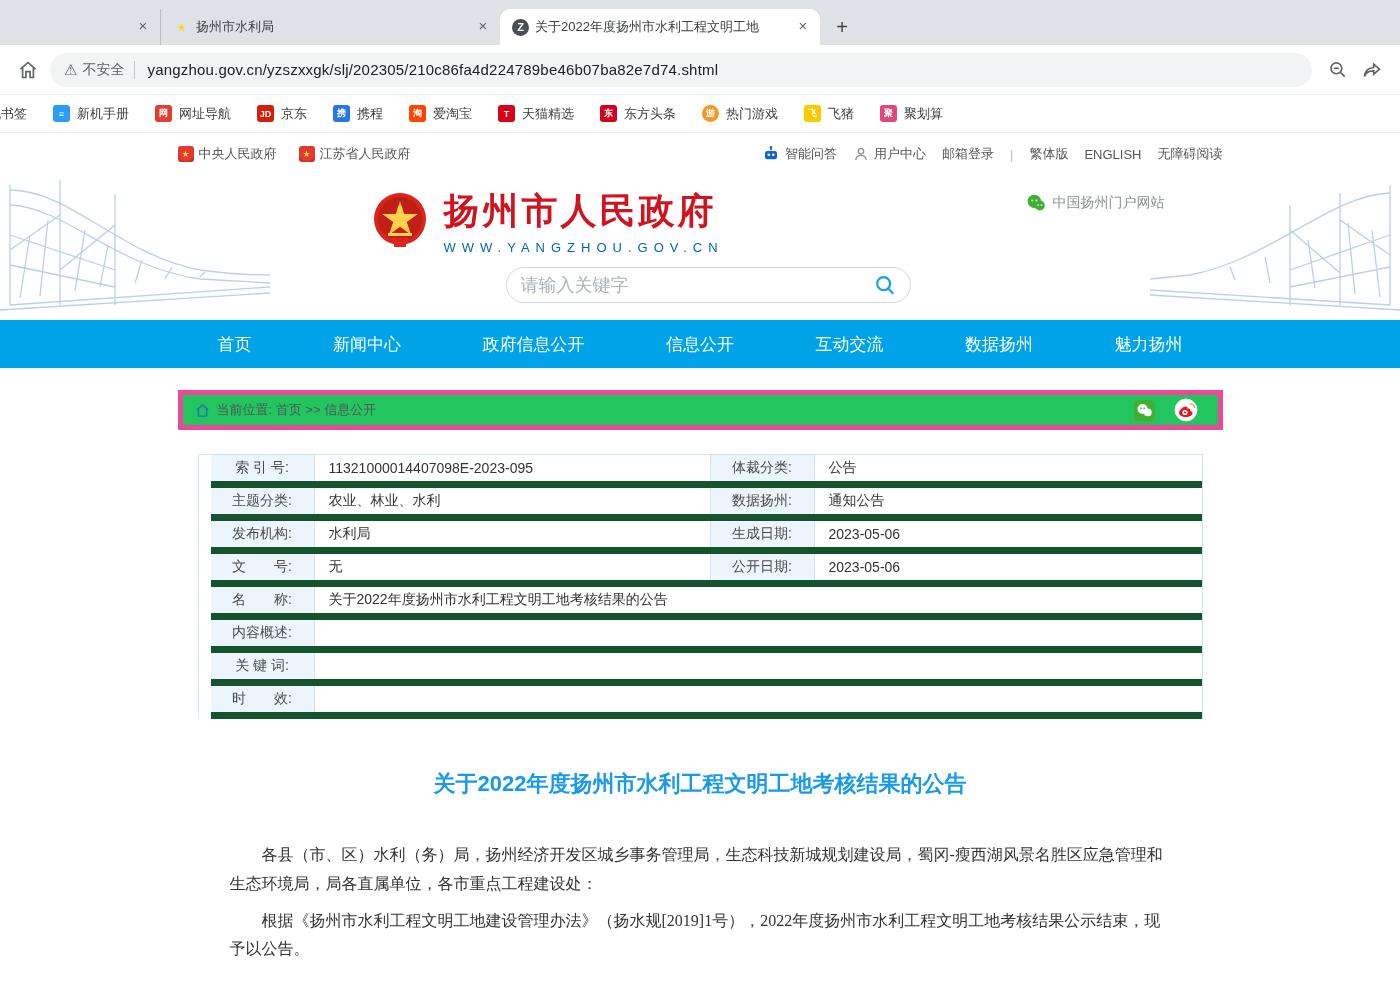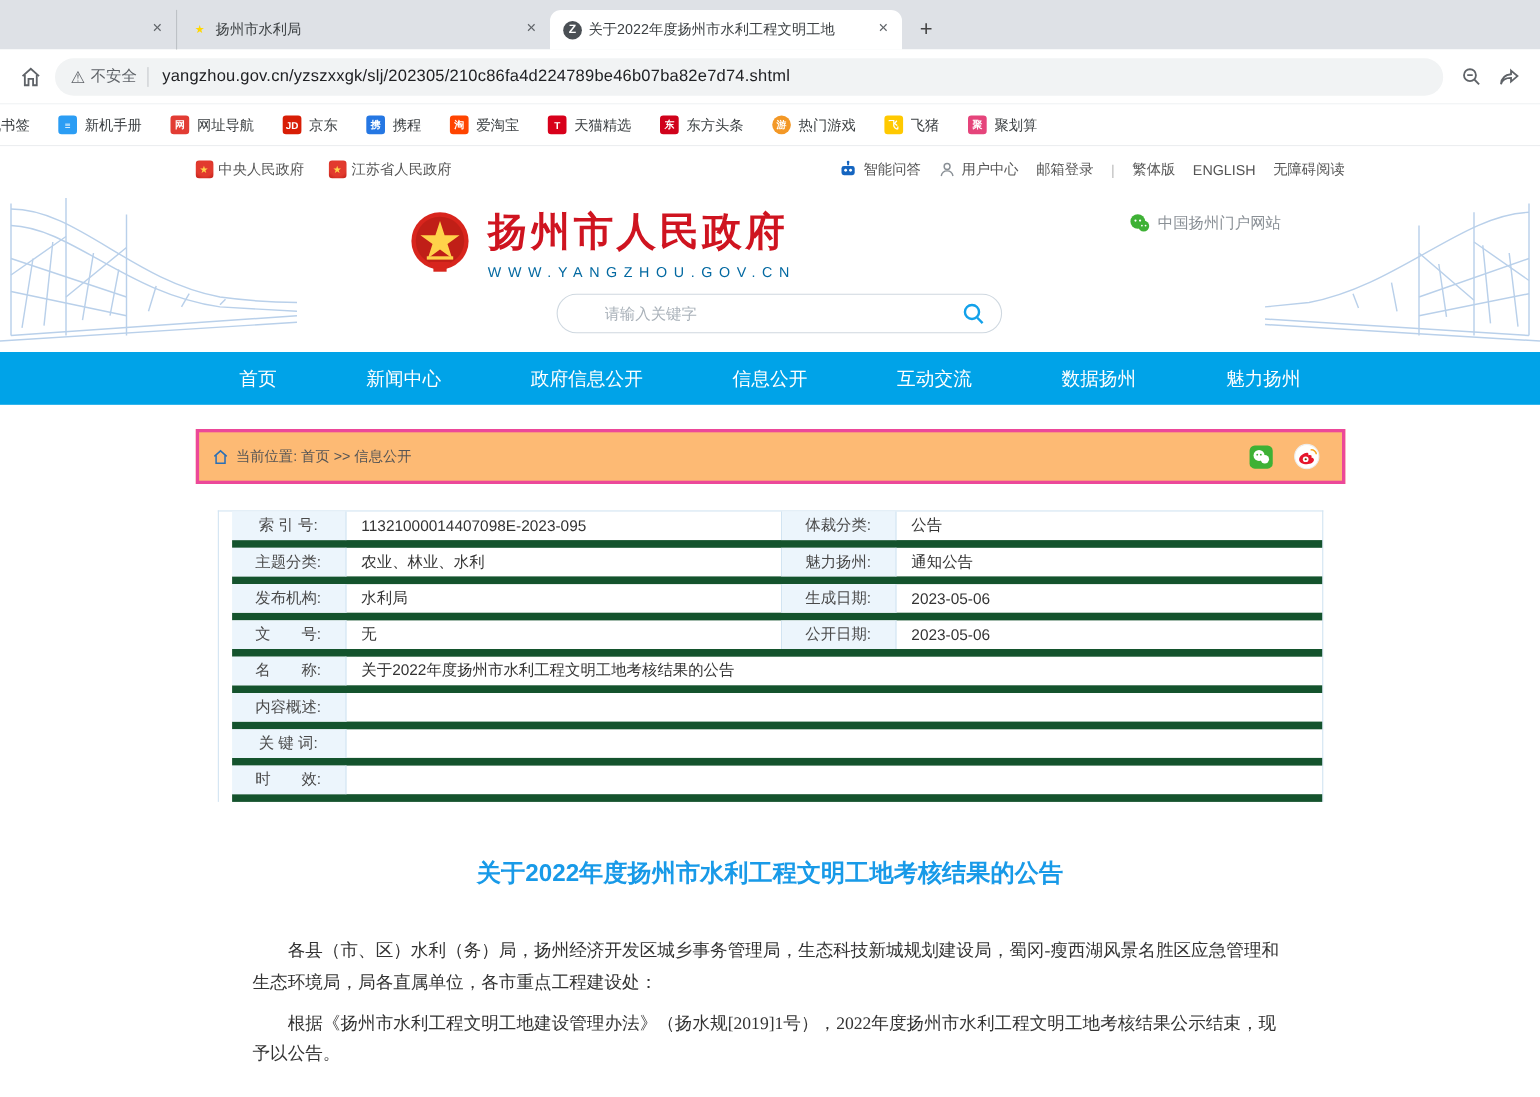--- a/index.html
+++ b/index.html
@@ -45,31 +45,31 @@
   .bridge { position:absolute; top:0; height:145px; pointer-events:none; }
   .bridge.l { left:0; } .bridge.r { right:0; }
   .logo-row { position:relative; width:1045px; margin:0 auto; padding-top:12px; display:flex; }
   .logo { display:flex; align-items:center; gap:12px; margin-left:190px;}
   .emblem-big { width:64px; height:64px; }
   .site-name { color:#cf1420; font-size:36px; font-weight:bold; font-family:"Liberation Serif","DejaVu Serif",serif; letter-spacing:3px;}
   .site-url { color:#0369a1; font-size:13px; letter-spacing:6px; margin-top:4px;text-align:right; }
   .portal { position:absolute; right:58px; top:18px; display:flex; align-items:center; gap:7px; color:#8a9096; font-size:14px;}
   .search-row { position:relative; width:1045px; margin:12px auto 0; }
   .searchbox { width:405px; height:36px; margin-left:328px; border:1px solid #cfd8e0; border-radius:18px; display:flex; align-items:center; padding:0 14px; background:#fff;}
-  .searchbox input { border:none; outline:none; flex:1; font-size:14px; color:#333; background:transparent; font-family:Liberation Sans, sans-serif;margin-left:29px;}
+  .searchbox input { border:none; outline:none; flex:1; font-size:18px; color:#333; background:transparent; font-family:Liberation Sans, sans-serif;}
   .searchbox input::placeholder { color:#aab2ba; }
 
   
   .nav { height:48px; background:#00a3e8; }
   .nav-in { width:1045px; margin:0 auto; height:100%; display:flex; align-items:center; justify-content:space-between; padding:0 40px;}
   .nav-item { color:#fff; font-size:17px; cursor:pointer; white-space:nowrap;}
 
   
   .content { width:1045px; margin:22px auto 0; }
-  .crumbbar { height:50px; background:#fdba74; border:3px solid #ec4899; display:flex; align-items:center; padding:0 12px; }
+  .crumbbar { height:40px; background:#22c55e; border:5px solid #ec4899; display:flex; align-items:center; padding:0 12px; }
   .crumb { display:flex; align-items:center; gap:7px; font-size:13px; color:#555; }
   .crumb-icons { margin-left:auto; display:flex; align-items:center; gap:18px; margin-right:8px;}
 
   .meta { width:1005px; margin:24px auto 0; border:1px solid #d2e4f2; border-bottom:none; font-size:14px;}
   .mrow { display:flex; border-bottom:7px solid #14532d; min-height:33px;margin-left:12px; }
   .mlabel { background:#ecf5fc; color:#4a4a4a; width:104px; flex:0 0 auto; display:flex; align-items:center; justify-content:center; border-right:1px solid #d2e4f2; white-space:pre;}
   .mval { flex:1; display:flex; align-items:center; padding:0 14px; color:#333;}
   .mval.half { width:396px; flex:0 0 auto; border-right:1px solid #d2e4f2;}
 
   .article { width:1005px; margin:0 auto; font-family:"Liberation Serif","DejaVu Serif",serif; color:#333;}
@@ -320,21 +320,21 @@
   <div class="meta">
     <div class="mrow">
       <span class="mlabel">索 引 号:</span>
       <span class="mval half">11321000014407098E-2023-095</span>
       <span class="mlabel">体裁分类:</span>
       <span class="mval">公告</span>
     </div>
     <div class="mrow">
       <span class="mlabel">主题分类:</span>
       <span class="mval half">农业、林业、水利</span>
-      <span class="mlabel">魅力扬州:</span>
+      <span class="mlabel">数据扬州:</span>
       <span class="mval">通知公告</span>
     </div>
     <div class="mrow">
       <span class="mlabel">发布机构:</span>
       <span class="mval half">水利局</span>
       <span class="mlabel">生成日期:</span>
       <span class="mval">2023-05-06</span>
     </div>
     <div class="mrow">
       <span class="mlabel">文　　号:</span>

